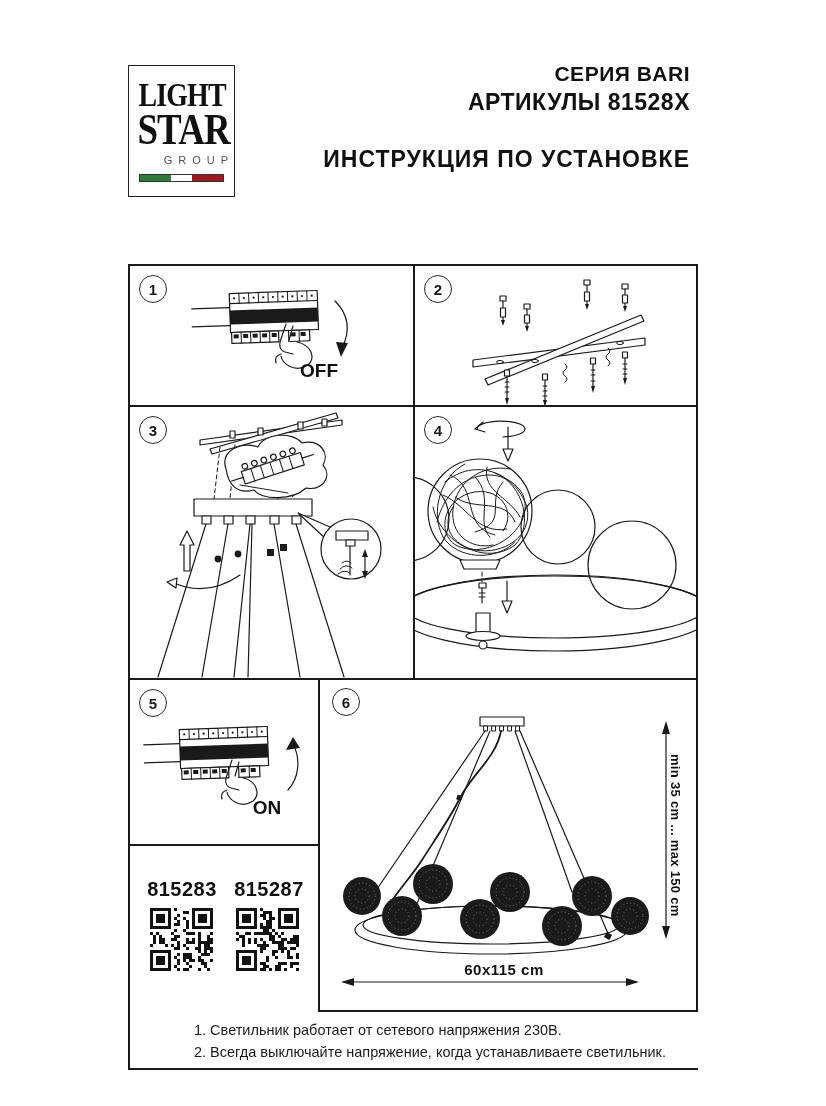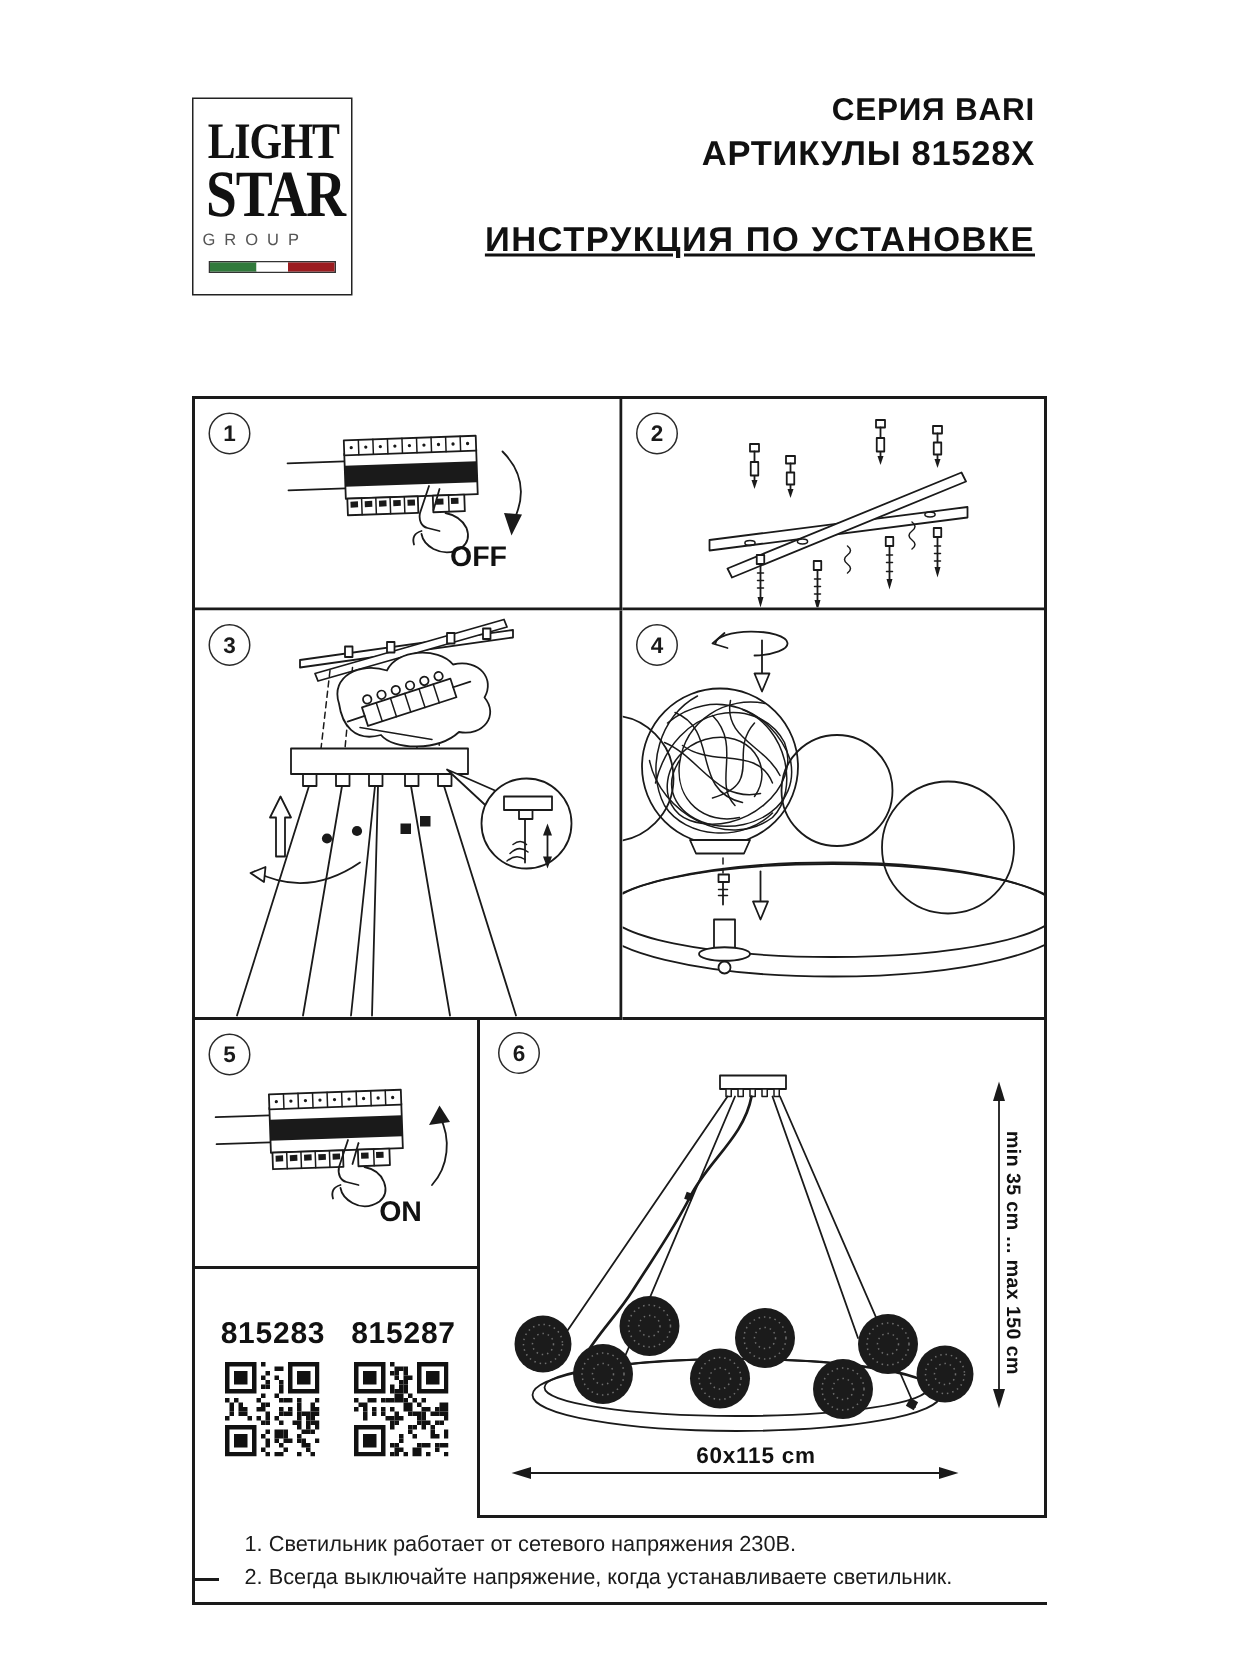--- a/index.html
+++ b/index.html
@@ -1,49 +1,49 @@
 <!DOCTYPE html>
 <html><head>
 <meta charset="utf-8">
 <style>
   html,body{margin:0;padding:0;background:#fff;}
   .page{position:relative;width:826px;height:1106px;background:#fff;overflow:hidden;
         font-family:"Liberation Sans",sans-serif;color:#1a1a1a;}
 
   
   .logo-box{position:absolute;left:128px;top:65px;width:105px;height:130px;
-            border:1.5px solid #222;background:#fff;text-align:left;}
+            border:1.5px solid #222;background:#fff;text-align:right;}
   .logo-light{position:absolute;left:0;width:105px;top:14px;
               font-family:"Liberation Serif",serif;font-weight:bold;font-size:34px;
               letter-spacing:-1px;transform:scaleX(.82);line-height:30px;color:#111;}
   .logo-star{position:absolute;left:0;width:105px;top:42px;
              font-family:"Liberation Serif",serif;font-weight:bold;font-size:44px;
              letter-spacing:-1px;transform:scaleX(.84);line-height:44px;color:#111;}
   .logo-group{position:absolute;left:0;width:105px;top:88px;font-size:11px;color:#555;
               letter-spacing:6px;text-indent:6px;font-weight:400;}
   .logo-flag{position:absolute;left:10px;top:108px;}
 
   .hdr{position:absolute;right:136px;text-align:left;font-weight:bold;color:#111;}
   .hdr-series{top:62px;font-size:21px;letter-spacing:.5px;}
   .hdr-articles{top:89px;font-size:23px;letter-spacing:.5px;}
-  .hdr-title{top:146px;font-size:23px;line-height:26px;letter-spacing:1px;text-decoration:underline;}
+  .hdr-title{top:146px;font-size:23px;line-height:26px;letter-spacing:1px;}
 
   
   .sheet{position:absolute;left:128px;top:264px;width:570px;height:806px;
          border:2px solid #1a1a1a;box-sizing:border-box;background:#fff;}
   .cell{position:absolute;box-sizing:border-box;overflow:hidden;background:#fff;}
   .bR{border-right:2px solid #1a1a1a;} .bB{border-bottom:2px solid #1a1a1a;}
   #c1{left:0;top:0;width:285px;height:141px;}
   #c2{left:285px;top:0;width:281px;height:141px;}
   #c3{left:0;top:141px;width:285px;height:273px;}
   #c4{left:285px;top:141px;width:281px;height:273px;}
   #c5{left:0;top:414px;width:190px;height:166px;}
   #cqr{left:0;top:580px;width:190px;height:208px;}
   #c6{left:190px;top:414px;width:376px;height:332px;}
-  #cnotes{left:16px;top:746px;width:570px;height:56px;}
+  #cnotes{left:0;top:746px;width:570px;height:56px;padding-left:47px;}
 
   .badge{position:absolute;left:9px;top:9px;width:26px;height:26px;border:1.6px solid #2a2a2a;
          border-radius:50%;display:flex;align-items:center;justify-content:center;
          font-size:15px;font-weight:600;background:#fff;z-index:3;}
   .draw{position:absolute;left:0;top:0;}
 
   
   .ln{fill:none;stroke:#1a1a1a;stroke-width:1.2px;stroke-linejoin:round;stroke-linecap:round;}
   .thin{stroke-width:1px;}
   .wh{fill:#fff;stroke:#1a1a1a;stroke-width:1.2px;stroke-linejoin:round;}

